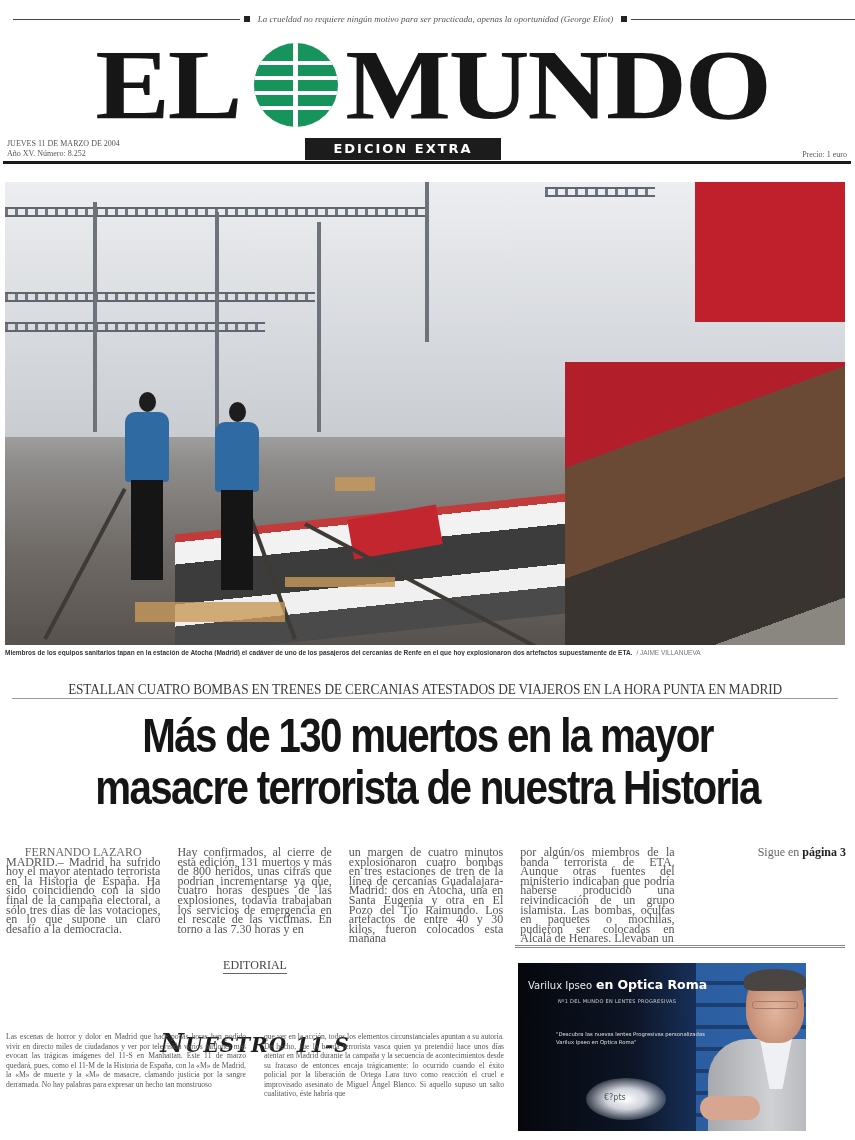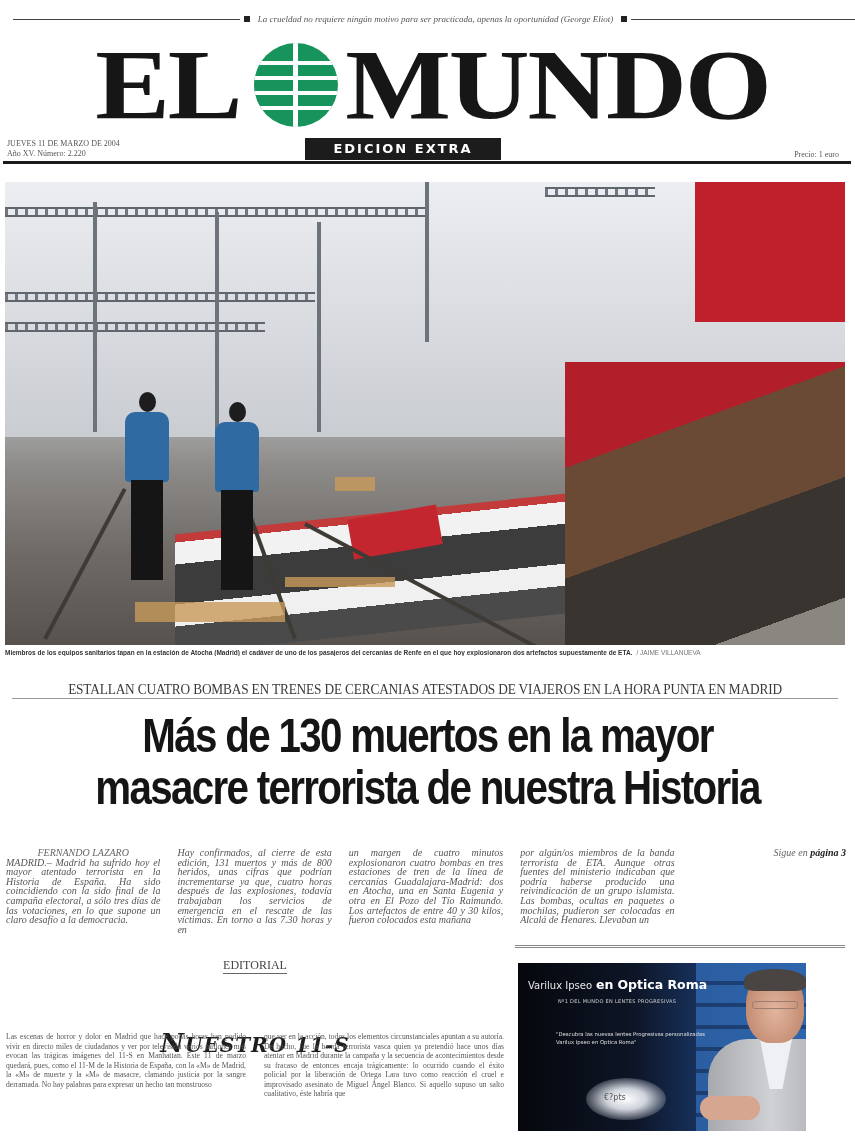--- a/index.html
+++ b/index.html
@@ -13,21 +13,21 @@
 
   .masthead { position: absolute; top: 36px; left: 100px; width: 650px; height: 98px; display: flex; align-items: center; justify-content: center; }
   .mast-word { font-family: "Liberation Serif", serif; font-weight: bold; font-size: 100px; line-height: 1; color: #161616; letter-spacing: -2px; transform: scaleX(1.12); }
   .mast-el { margin-right: 22px; }
   .mast-mundo { margin-left: 30px; }
   .globe { width: 84px; height: 84px; border-radius: 50%; background: #17935c; position: relative; overflow: hidden; flex: none; }
   .globe .gv { position: absolute; left: 39px; top: 0; width: 5px; height: 100%; background: #fff; }
   .globe .gh { position: absolute; left: 0; width: 100%; height: 4px; background: #fff; }
 
   .meta-left { position: absolute; top: 139px; left: 7px; font-size: 8px; line-height: 10px; color: #555; text-transform: uppercase; }
-  .meta-right { position: absolute; top: 150px; right: 16px; font-size: 8px; color: #555; }
+  .meta-right { position: absolute; top: 150px; right: 8px; font-size: 8px; color: #555; }
   .edition-badge { position: absolute; top: 138px; left: 305px; width: 196px; height: 22px; background: #1c1c1c; color: #fff; font-family: "DejaVu Sans", sans-serif; font-weight: bold; font-size: 13px; letter-spacing: 2px; text-align: center; line-height: 22px; }
   .rule-thick { position: absolute; top: 161px; left: 3px; width: 848px; height: 3px; background: #1a1a1a; }
 
   .photo { position: absolute; top: 182px; left: 5px; width: 840px; height: 463px; overflow: hidden; background: linear-gradient(180deg, #dcdfe4 0%, #cfd3d8 35%, #8c8a88 62%, #6f6a66 80%, #57524e 100%); }
   .photo .sky { position: absolute; left: 0; top: 0; width: 100%; height: 55%; background: linear-gradient(180deg, #eceef1, #c9ccd1); }
   .photo .truss { position: absolute; height: 10px; background: repeating-linear-gradient(90deg, #707780 0 3px, transparent 3px 10px); border-top: 2px solid #5f666e; border-bottom: 2px solid #5f666e; }
   .photo .pole { position: absolute; width: 4px; background: #6c737b; }
   .photo .train { position: absolute; left: 170px; top: 330px; width: 430px; height: 120px; background: linear-gradient(180deg, #c23a3a 0 8px, #f2f2f2 8px 30px, #3c3c3c 30px 70px, #f0f0f0 70px 92px, #4a4a4a 92px); transform: skewY(-6deg); }
   .photo .wreck { position: absolute; left: 560px; top: 180px; width: 280px; height: 380px; background: linear-gradient(160deg, #b21f2a 0 22%, #6b4a35 22% 45%, #3a3431 45% 70%, #8a8680 70%); }
   .photo .redflap { position: absolute; left: 690px; top: 0; width: 150px; height: 140px; background: #c0202c; }
@@ -42,21 +42,21 @@
   .caption { position: absolute; top: 649px; left: 5px; width: 840px; font-family: "Liberation Sans", sans-serif; font-size: 6.5px; font-weight: bold; color: #333; white-space: nowrap; overflow: hidden; }
   .caption .credit { font-weight: normal; color: #777; margin-left: 4px; }
 
   .kicker { position: absolute; top: 680px; left: 5px; width: 840px; text-align: center; font-family: "Liberation Serif", serif; font-size: 15.5px; color: #3a3a3a; letter-spacing: -0.2px; white-space: nowrap; transform: scaleX(0.86); transform-origin: center; }
   .kicker-rule { position: absolute; top: 698px; left: 12px; width: 826px; height: 1px; background: #9a9a9a; }
 
   .headline { position: absolute; top: 710px; left: 0; width: 855px; text-align: center; font-family: "Liberation Sans", sans-serif; font-weight: bold; font-size: 48px; line-height: 52px; color: #151515; letter-spacing: -2px; }
   .headline span { display: block; transform: scaleX(0.84); transform-origin: center; white-space: nowrap; }
 
   .story { position: absolute; top: 848px; left: 6px; width: 840px; display: flex; gap: 17px; }
-  .story .col { width: 155px; font-size: 10px; line-height: 9.6px; color: #555; text-align: justify; font-style: italic; }
+  .story .col { width: 155px; font-size: 12px; line-height: 9.6px; color: #555; text-align: justify; }
   .story .byline { text-align: center; text-transform: uppercase; color: #666; }
   .story .jump { display: block; text-align: right; color: #666; }
   .story .jump b { color: #222; }
   .story-rule { position: absolute; top: 945px; left: 515px; width: 330px; height: 3px; border-top: 1px solid #888; border-bottom: 1px solid #888; }
 
   .editorial-label { position: absolute; top: 958px; left: 0; width: 510px; text-align: center; font-size: 12px; color: #444; }
   .editorial-label span { border-bottom: 1px solid #666; padding-bottom: 1px; }
   .editorial-title { position: absolute; top: 982px; left: 0; width: 510px; text-align: center; font-family: "DejaVu Serif", serif; font-style: italic; font-weight: bold; font-size: 26px; color: #1e1e1e; letter-spacing: 1px; margin-top: 46px; }
   .editorial-title .sc { font-size: 20px; }
   .editorial-body { position: absolute; top: 1032px; left: 6px; width: 498px; display: flex; gap: 18px; }
@@ -97,21 +97,21 @@
     <div class="gh" style="top:18px"></div>
     <div class="gh" style="top:33px"></div>
     <div class="gh" style="top:48px"></div>
     <div class="gh" style="top:63px"></div>
   </div>
   <span class="mast-word mast-mundo">MUNDO</span>
 </div>
 
 <div class="meta-left">
   <div>JUEVES 11 DE MARZO DE 2004</div>
-  <div style="text-transform:none">Año XV. Número: 2.220</div>
+  <div style="text-transform:none">Año XV. Número: 8.252</div>
 </div>
 <div class="edition-badge">EDICION EXTRA</div>
 <div class="meta-right">Precio: 1 euro</div>
 <div class="rule-thick"></div>
 
 <div class="photo">
   <div class="sky"></div>
   <div class="truss" style="left:0;top:25px;width:420px;"></div>
   <div class="truss" style="left:0;top:110px;width:310px;"></div>
   <div class="truss" style="left:0;top:140px;width:260px;"></div>

